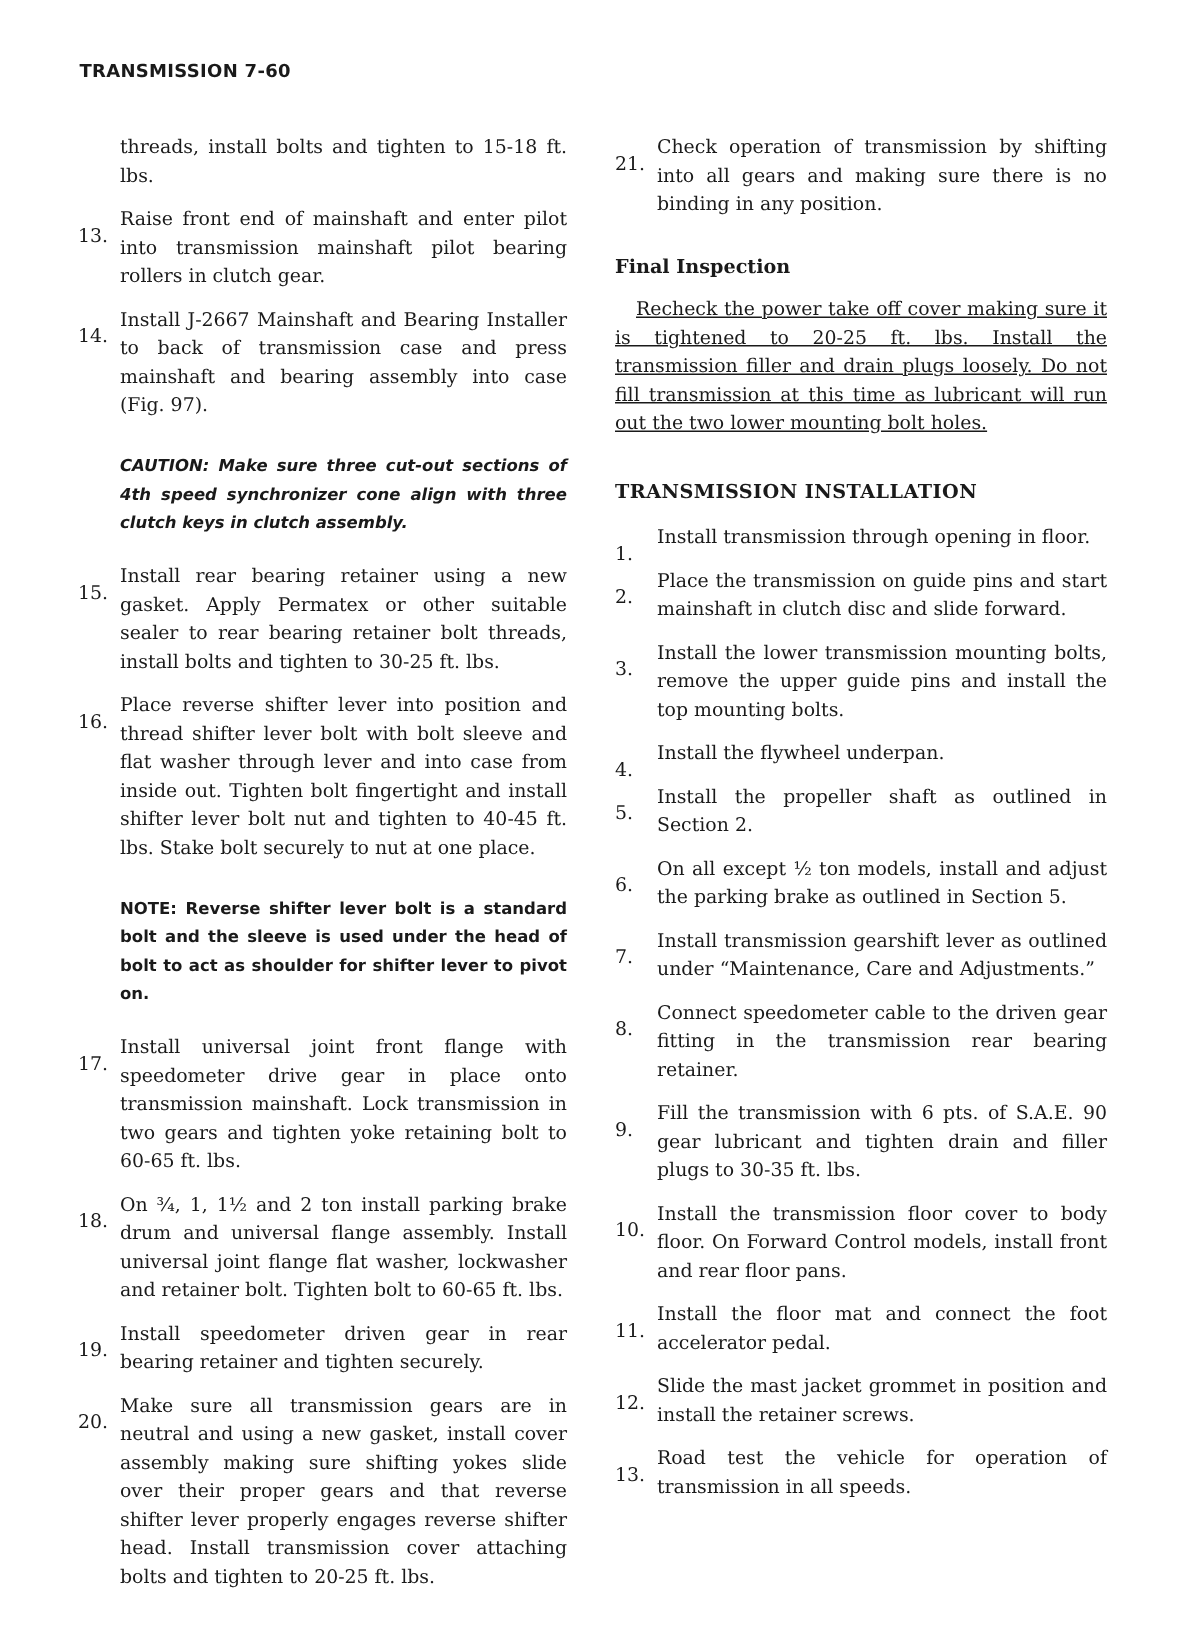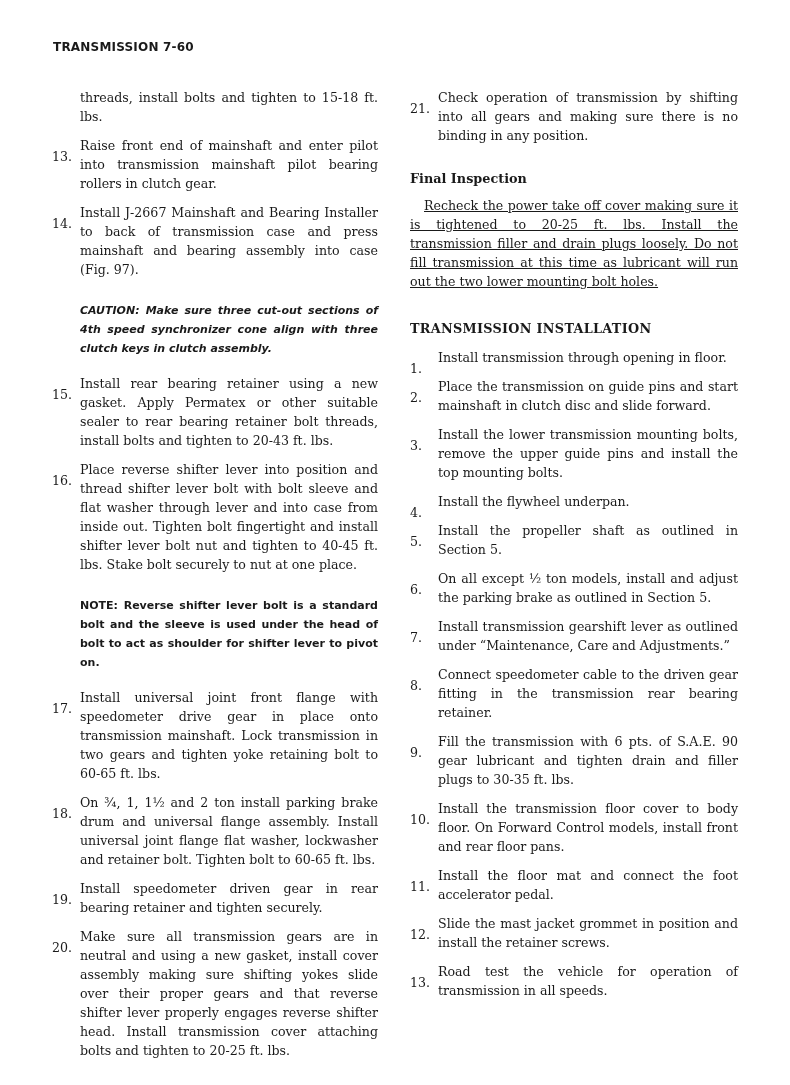--- a/index.html
+++ b/index.html
@@ -29,21 +29,21 @@
 <div class="header">TRANSMISSION 7-60</div>
 
 <div class="col left">
   <div class="cont">threads, install bolts and tighten to 15-18 ft. lbs.</div>
 
   <div class="item"><span class="num">13.</span><span>Raise front end of mainshaft and enter pilot into transmission mainshaft pilot bearing rollers in clutch gear.</span></div>
   <div class="item"><span class="num">14.</span><span>Install J-2667 Mainshaft and Bearing Installer to back of transmission case and press mainshaft and bearing assembly into case (Fig. 97).</span></div>
 
   <div class="note italic">CAUTION: Make sure three cut-out sections of 4th speed synchronizer cone align with three clutch keys in clutch assembly.</div>
 
-  <div class="item"><span class="num">15.</span><span>Install rear bearing retainer using a new gasket. Apply Permatex or other suitable sealer to rear bearing retainer bolt threads, install bolts and tighten to 20-43 ft. lbs.</span></div>
+  <div class="item"><span class="num">15.</span><span>Install rear bearing retainer using a new gasket. Apply Permatex or other suitable sealer to rear bearing retainer bolt threads, install bolts and tighten to 30-25 ft. lbs.</span></div>
   <div class="item"><span class="num">16.</span><span>Place reverse shifter lever into position and thread shifter lever bolt with bolt sleeve and flat washer through lever and into case from inside out. Tighten bolt fingertight and install shifter lever bolt nut and tighten to 40-45 ft. lbs. Stake bolt securely to nut at one place.</span></div>
 
   <div class="note">NOTE: Reverse shifter lever bolt is a standard bolt and the sleeve is used under the head of bolt to act as shoulder for shifter lever to pivot on.</div>
 
   <div class="item"><span class="num">17.</span><span>Install universal joint front flange with speedometer drive gear in place onto transmission mainshaft. Lock transmission in two gears and tighten yoke retaining bolt to 60-65 ft. lbs.</span></div>
   <div class="item"><span class="num">18.</span><span>On ¾, 1, 1½ and 2 ton install parking brake drum and universal flange assembly. Install universal joint flange flat washer, lockwasher and retainer bolt. Tighten bolt to 60-65 ft. lbs.</span></div>
   <div class="item"><span class="num">19.</span><span>Install speedometer driven gear in rear bearing retainer and tighten securely.</span></div>
   <div class="item"><span class="num">20.</span><span>Make sure all transmission gears are in neutral and using a new gasket, install cover assembly making sure shifting yokes slide over their proper gears and that reverse shifter lever properly engages reverse shifter head. Install transmission cover attaching bolts and tighten to 20-25 ft. lbs.</span></div>
 </div>
 
@@ -53,21 +53,21 @@
   <div class="sub">Final Inspection</div>
   <div class="p indent-p">Recheck the power take off cover making sure it is tightened to 20-25 ft. lbs. Install the transmission filler and drain plugs loosely. Do not fill transmission at this time as lubricant will run out the two lower mounting bolt holes.</div>
 
   <div class="sec">TRANSMISSION INSTALLATION</div>
 
   <div id="install-steps">
       <div class="item"><span class="num">1.</span><span>Install transmission through opening in floor.</span></div>
       <div class="item"><span class="num">2.</span><span>Place the transmission on guide pins and start mainshaft in clutch disc and slide forward.</span></div>
       <div class="item"><span class="num">3.</span><span>Install the lower transmission mounting bolts, remove the upper guide pins and install the top mounting bolts.</span></div>
       <div class="item"><span class="num">4.</span><span>Install the flywheel underpan.</span></div>
-      <div class="item"><span class="num">5.</span><span>Install the propeller shaft as outlined in Section 5.</span></div>
+      <div class="item"><span class="num">5.</span><span>Install the propeller shaft as outlined in Section 2.</span></div>
       <div class="item"><span class="num">6.</span><span>On all except ½ ton models, install and adjust the parking brake as outlined in Section 5.</span></div>
       <div class="item"><span class="num">7.</span><span>Install transmission gearshift lever as outlined under “Maintenance, Care and Adjustments.”</span></div>
       <div class="item"><span class="num">8.</span><span>Connect speedometer cable to the driven gear fitting in the transmission rear bearing retainer.</span></div>
       <div class="item"><span class="num">9.</span><span>Fill the transmission with 6 pts. of S.A.E. 90 gear lubricant and tighten drain and filler plugs to 30-35 ft. lbs.</span></div>
       <div class="item"><span class="num">10.</span><span>Install the transmission floor cover to body floor. On Forward Control models, install front and rear floor pans.</span></div>
       <div class="item"><span class="num">11.</span><span>Install the floor mat and connect the foot accelerator pedal.</span></div>
       <div class="item"><span class="num">12.</span><span>Slide the mast jacket grommet in position and install the retainer screws.</span></div>
       <div class="item"><span class="num">13.</span><span>Road test the vehicle for operation of transmission in all speeds.</span></div>
     </div>
 </div>

